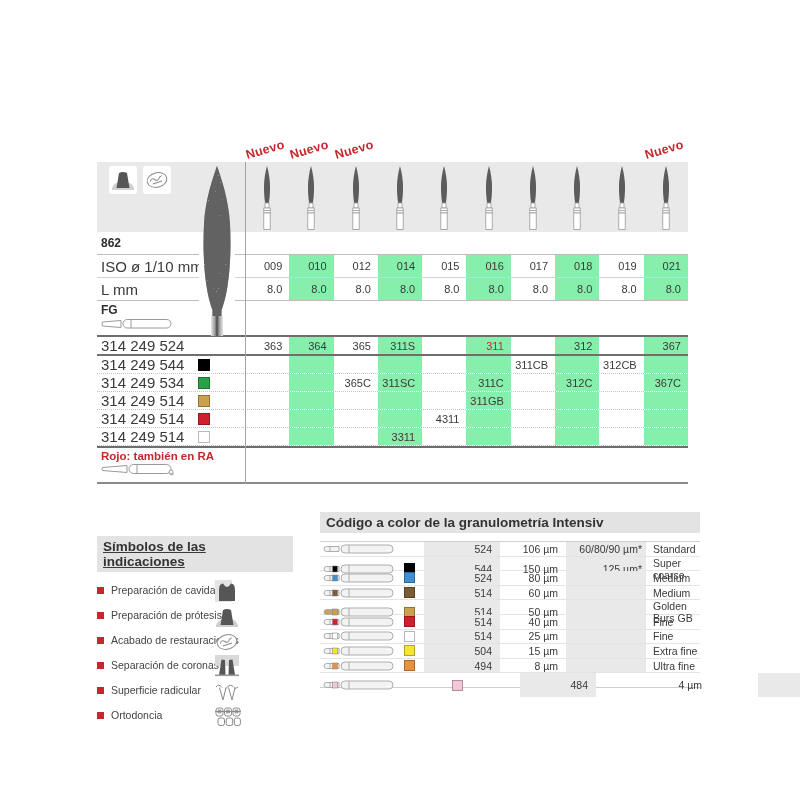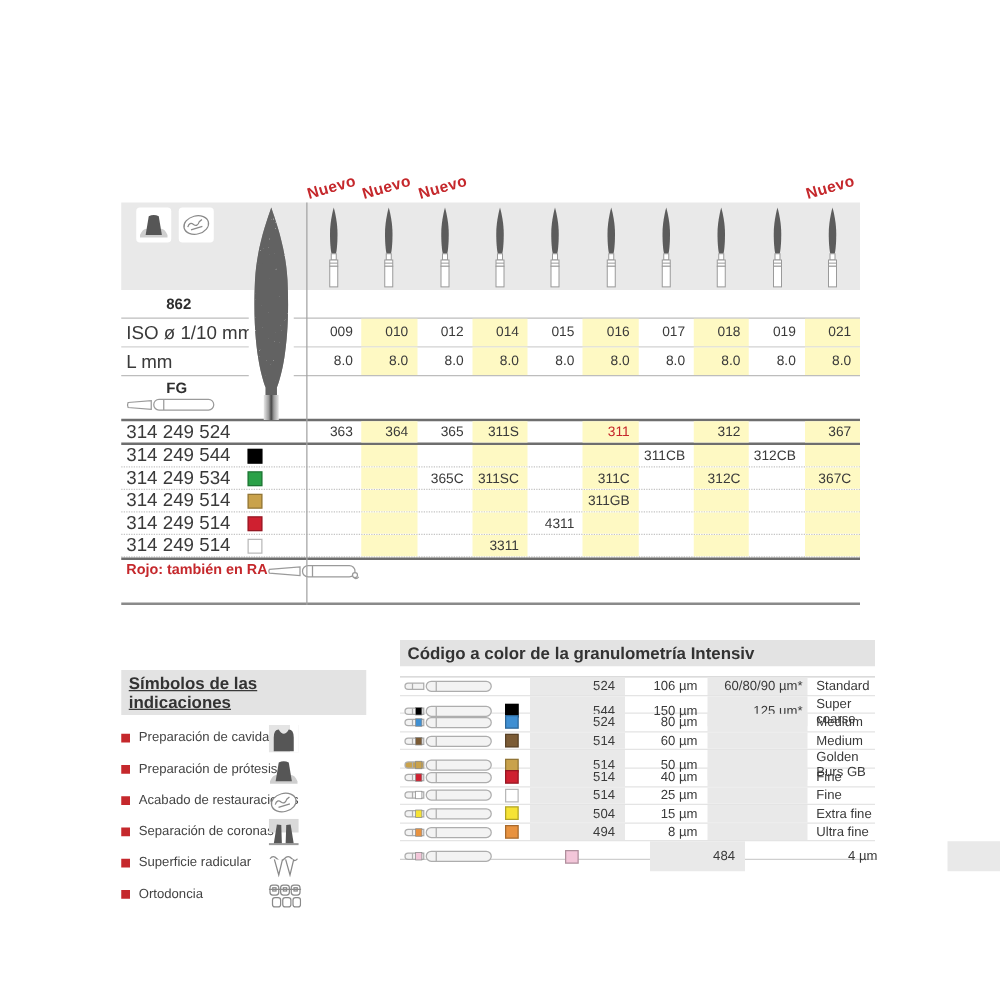--- a/index.html
+++ b/index.html
@@ -22,27 +22,27 @@
   .grid-row{display:grid;grid-template-columns:148px repeat(10,44.3px);align-items:center;}
   .row-862{height:22px;border-bottom:1px solid #bdbdbd;}
   .row-iso{height:22px;border-bottom:1px solid #d2d2d2;}
   .row-l{height:22px;border-bottom:1px solid #bdbdbd;}
   .row-fg{height:34px;border-bottom:2px solid #6e6e6e;align-items:flex-start;}
   .code-row{height:17px;border-bottom:1px dotted #c4c4c4;}
   .code-row.first{border-bottom:2px solid #6e6e6e;}
   .row-rojo{height:34px;border-top:2px solid #6e6e6e;border-bottom:2px solid #8a8a8a;align-items:flex-start;}
   .cell{height:100%;display:flex;align-items:center;justify-content:flex-end;
         padding-right:7px;font-size:11px;box-sizing:border-box;}
-  .cell.shade{background:#fef9c3;}
+  .cell.shade{background:#86efac;}
   .cell.red{color:#c5282c;}
   .lbl{font-size:15px;padding-left:4px;display:flex;align-items:center;height:100%;}
-  .lbl.bold{font-weight:700;font-size:12px;color:#2e2e2e;margin-left:32px;}
+  .lbl.bold{font-weight:700;font-size:12px;color:#2e2e2e;}
   .sq{display:inline-block;width:12px;height:12px;margin-left:14px;border:1px solid rgba(0,0,0,.28);box-sizing:border-box;}
   .fg-wrap{display:flex;flex-direction:column;padding-left:4px;padding-top:2px;}
-  .rojo-wrap{display:flex;padding-left:4px;padding-top:2px;}
+  .rojo-wrap{display:flex;flex-direction:column;padding-left:4px;padding-top:2px;}
   .rojo-txt{color:#c5282c;font-weight:700;font-size:11.5px;white-space:nowrap;}
   
   .sec-head{background:#e3e3e3;font-weight:700;font-size:13.5px;color:#333;
             padding:3px 6px;box-sizing:border-box;}
   #symbols{position:absolute;left:97px;top:536px;width:196px;text-decoration:underline;}
   .sym-list{position:relative;margin-top:12px;}
   .sym-item{position:relative;height:25px;}
   .bullet{position:absolute;left:0;top:3px;width:7px;height:7px;background:#c5282c;}
   .sym-label{position:absolute;left:14px;top:0;font-size:10.5px;color:#444;}
   .sym-icon{position:absolute;left:118px;top:-4px;}

